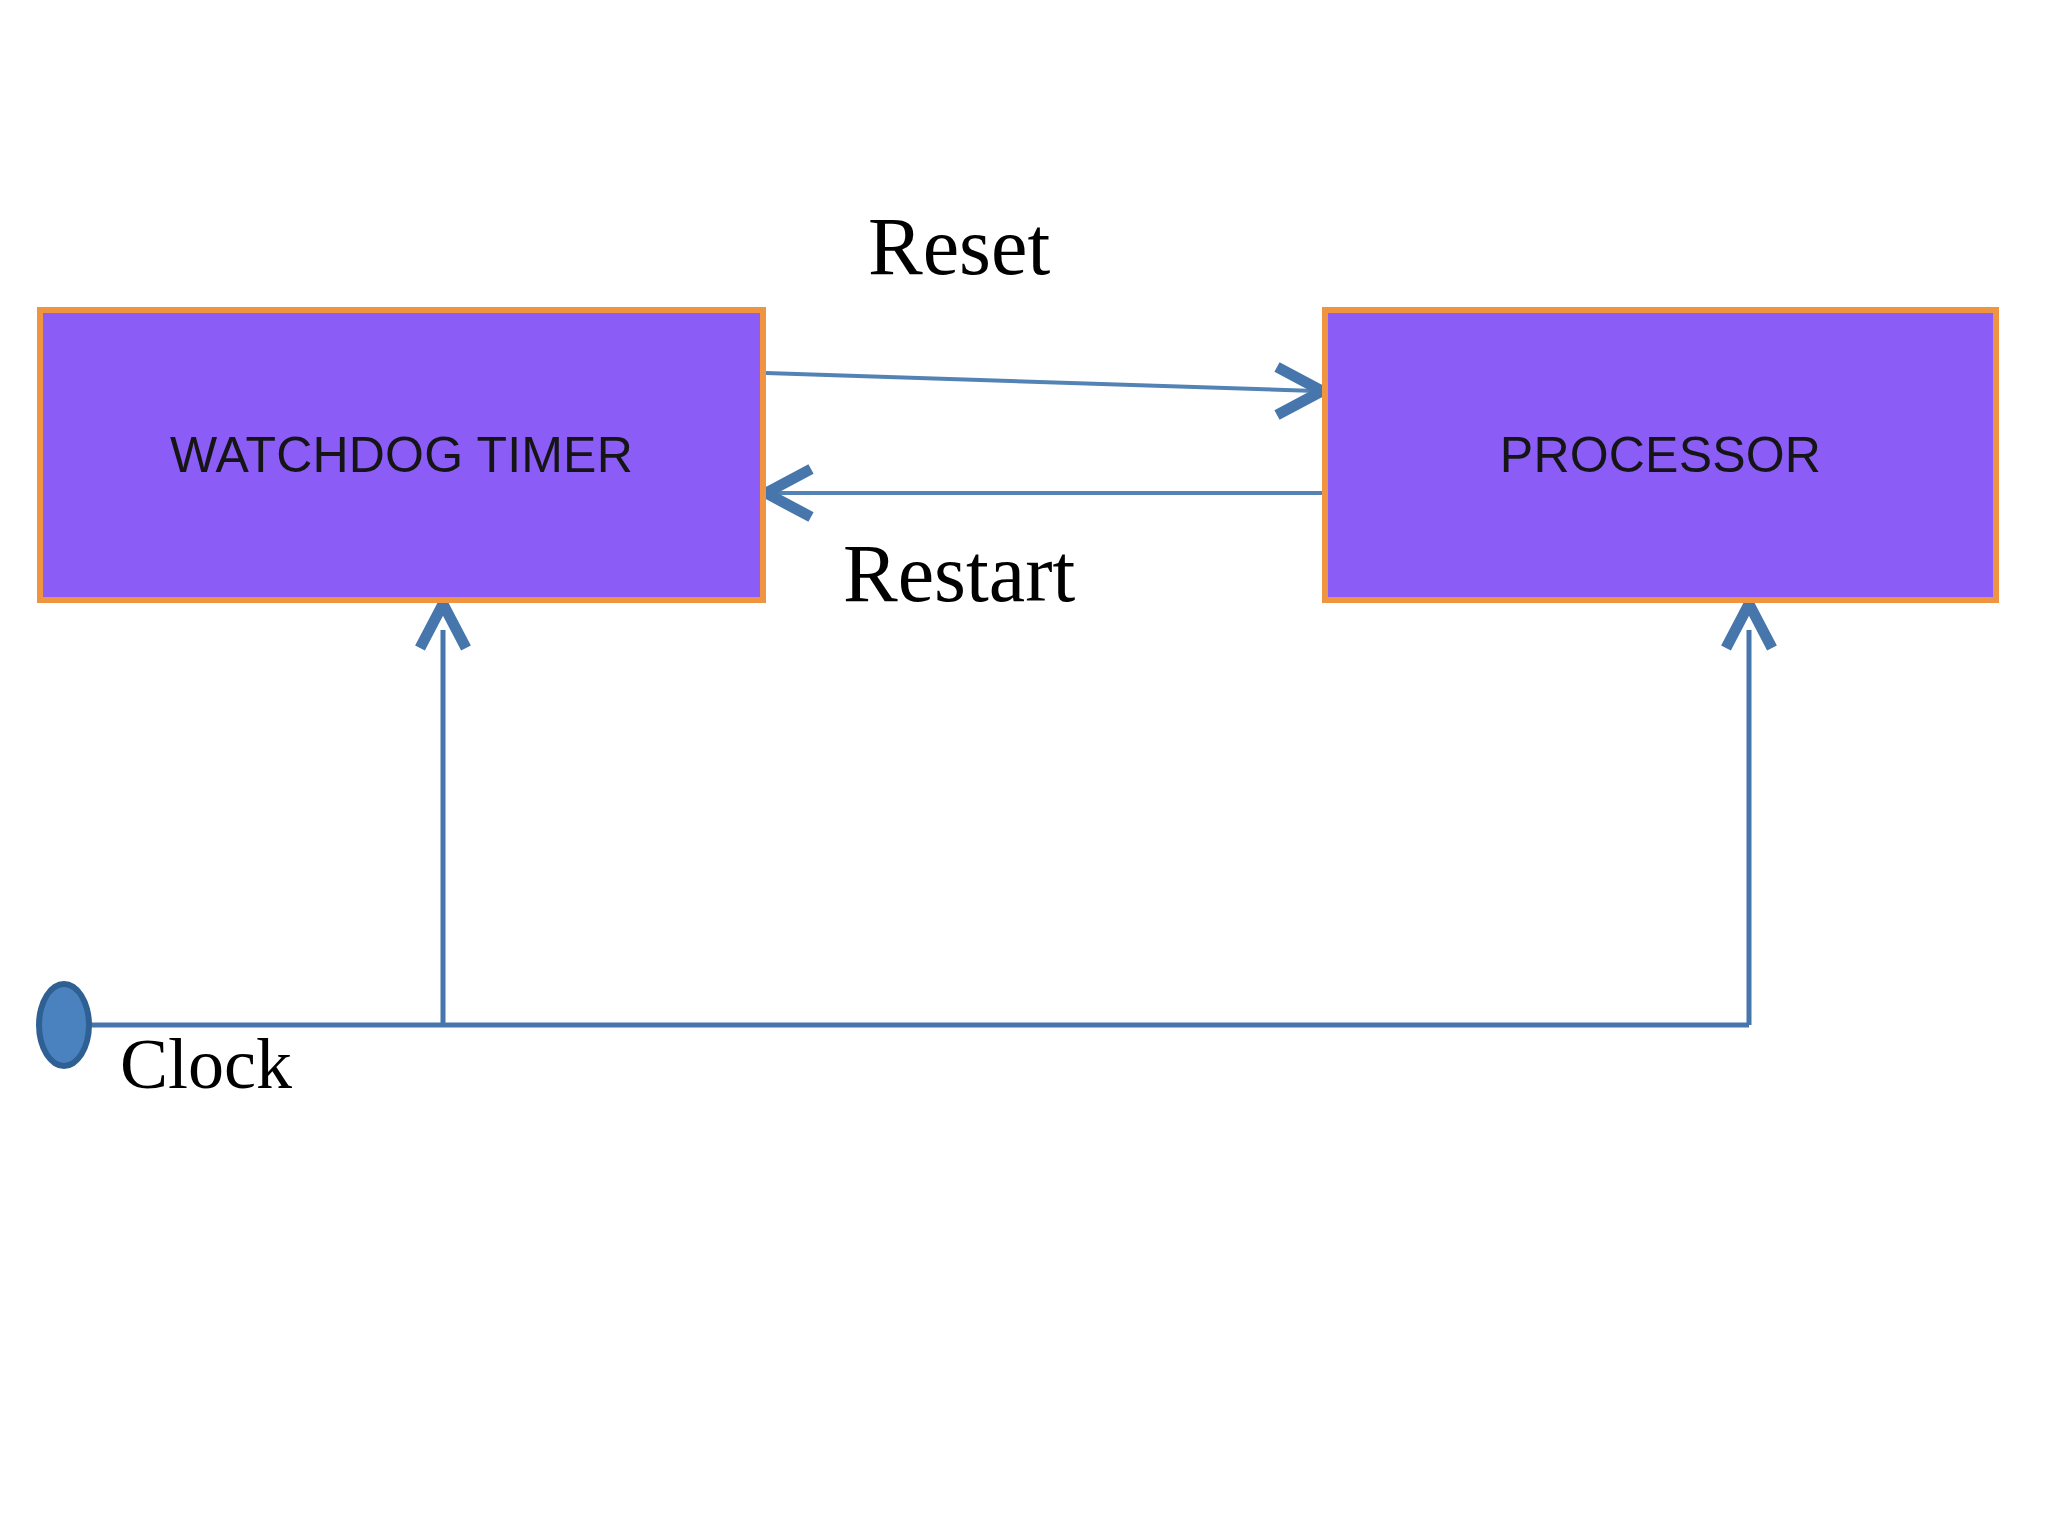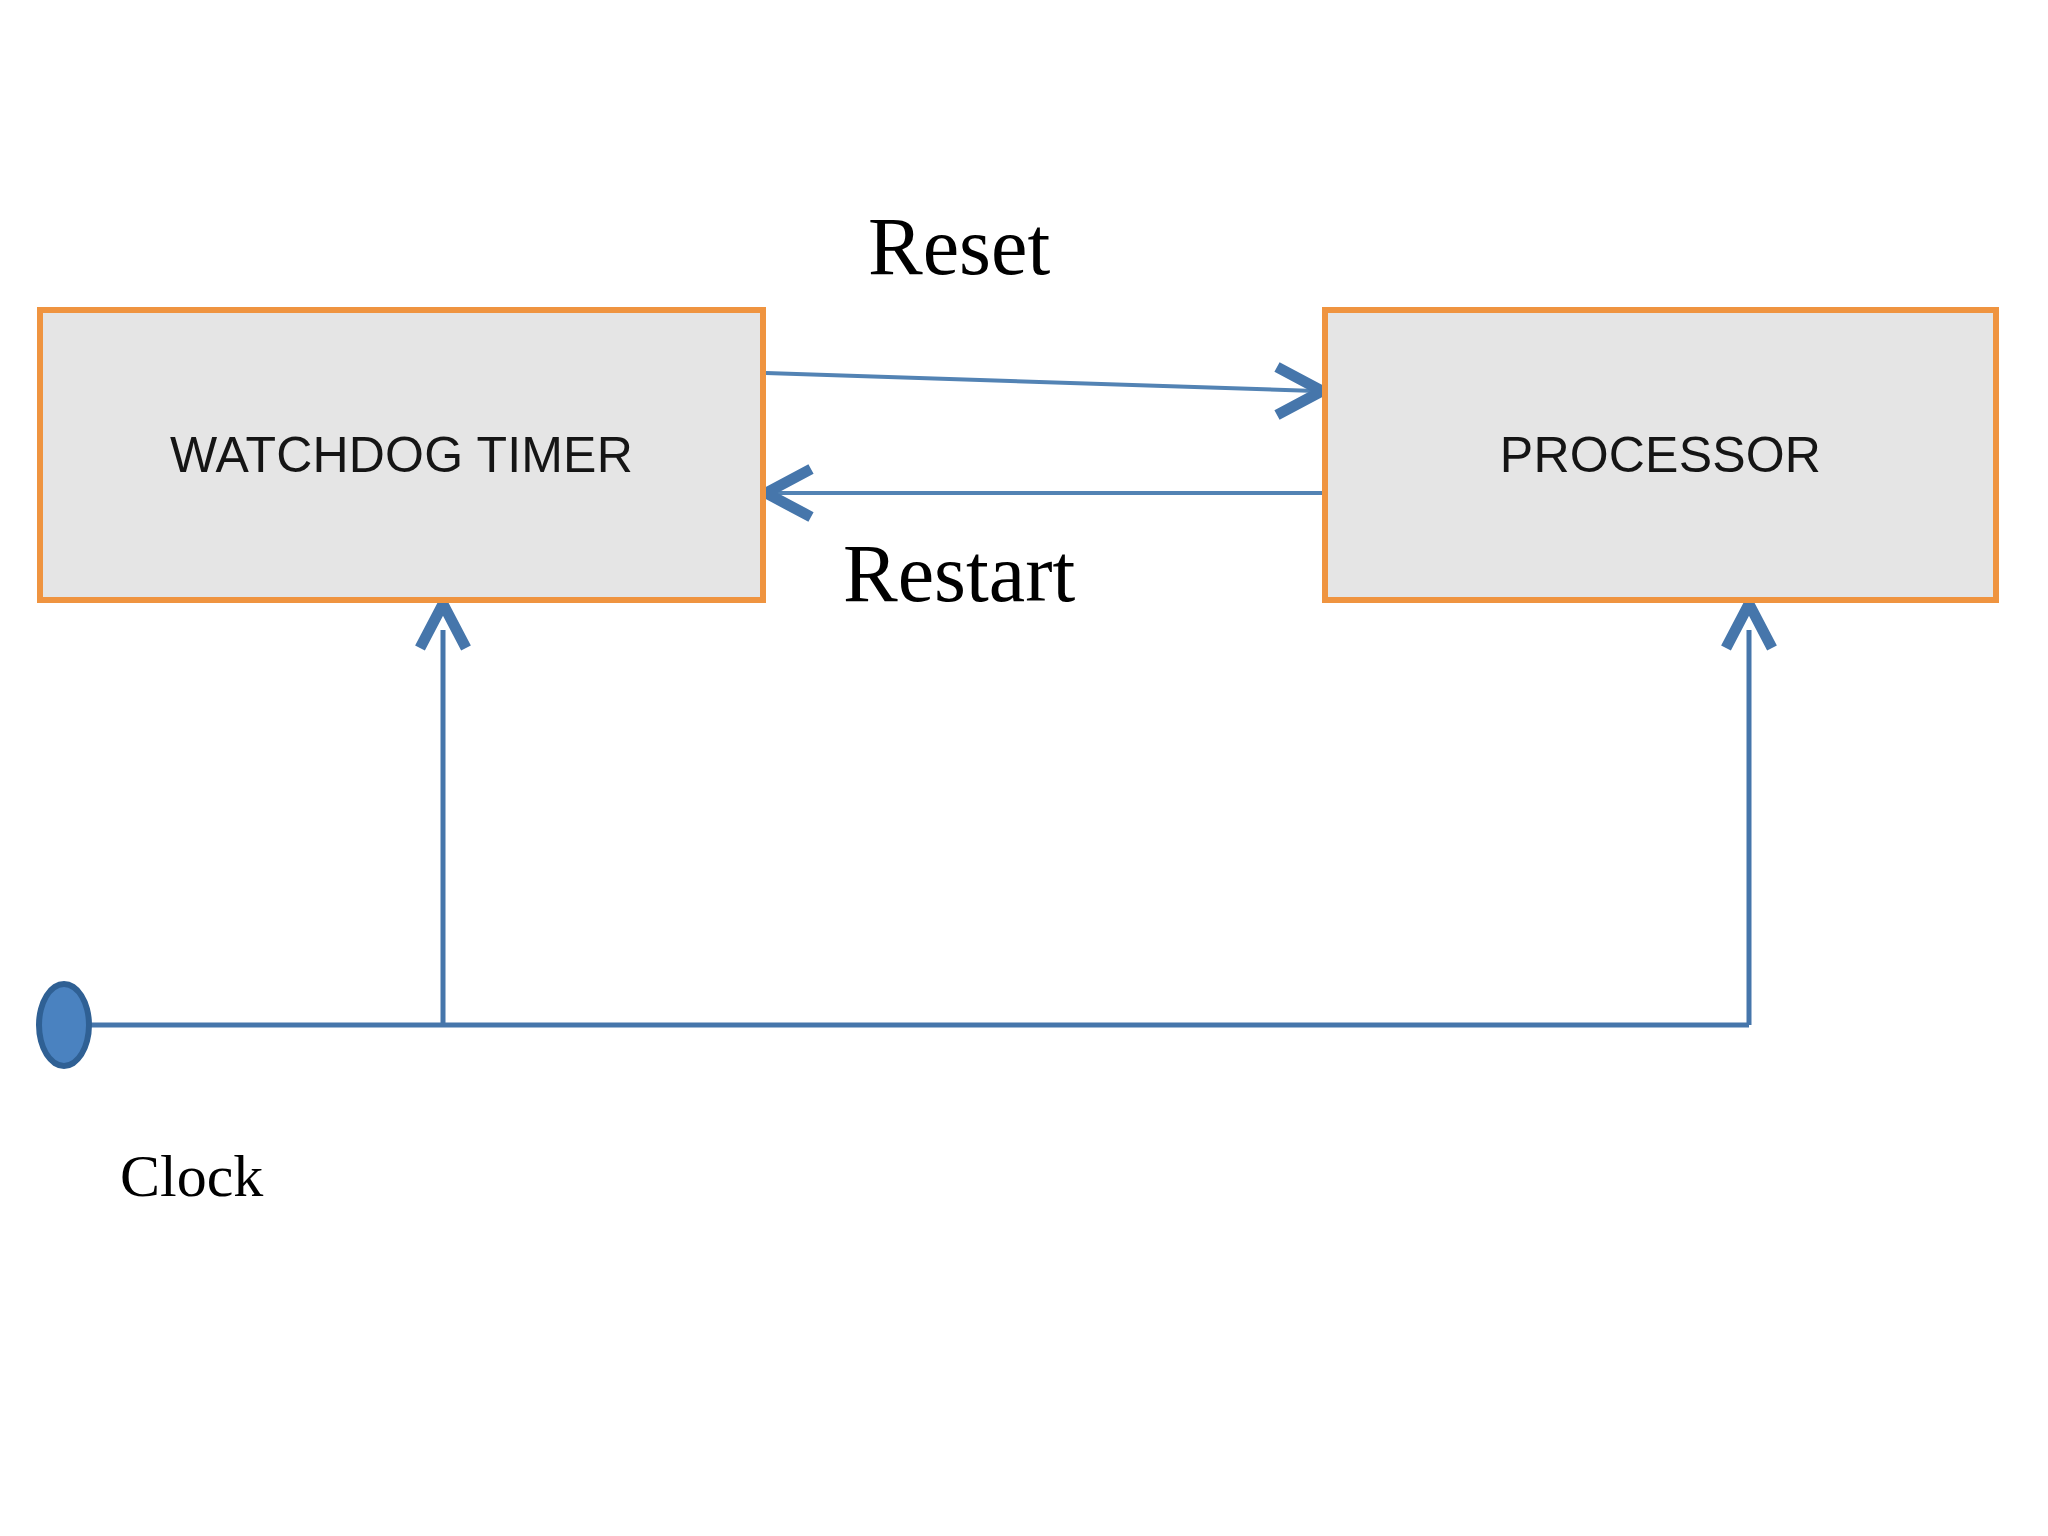--- a/index.html
+++ b/index.html
@@ -13,21 +13,21 @@
     height: 1536px;
     background: #ffffff;
     overflow: hidden;
     font-family: "Liberation Sans", sans-serif;
   }
 
   
   .block {
     position: absolute;
     box-sizing: border-box;
-    background: #e5e5e5;
+    background: #8b5cf6;
     border: 6px solid #ef9440;
     display: flex;
     align-items: center;
     justify-content: center;
   }
   .block-label {
     font-family: "Liberation Sans", sans-serif;
     font-size: 50px;
     font-weight: 400;
     color: #151515;
@@ -42,21 +42,21 @@
   .caption {
     position: absolute;
     font-family: Liberation Serif, serif;
     font-weight: 400;
     color: #000000;
     white-space: nowrap;
     line-height: 1;
   }
   #reset-label   { left: 868px; top: 206px;  font-size: 82px; }
   #restart-label { left: 843px; top: 533px;  font-size: 82px; }
-  #clock-label   { left: 120px; top: 1146px; font-size: 60px; }
+  #clock-label   { left: 120px; top: 1028px; font-size: 72px; }
 
   
   #connectors {
     position: absolute;
     left: 0; top: 0;
     width: 2048px; height: 1536px;
     pointer-events: none;
   }
   #connectors .wire { fill: none; stroke: #5383b4; stroke-width: 4; }
   #connectors .wire-thick { fill: none; stroke: #4676ab; stroke-width: 5; }

